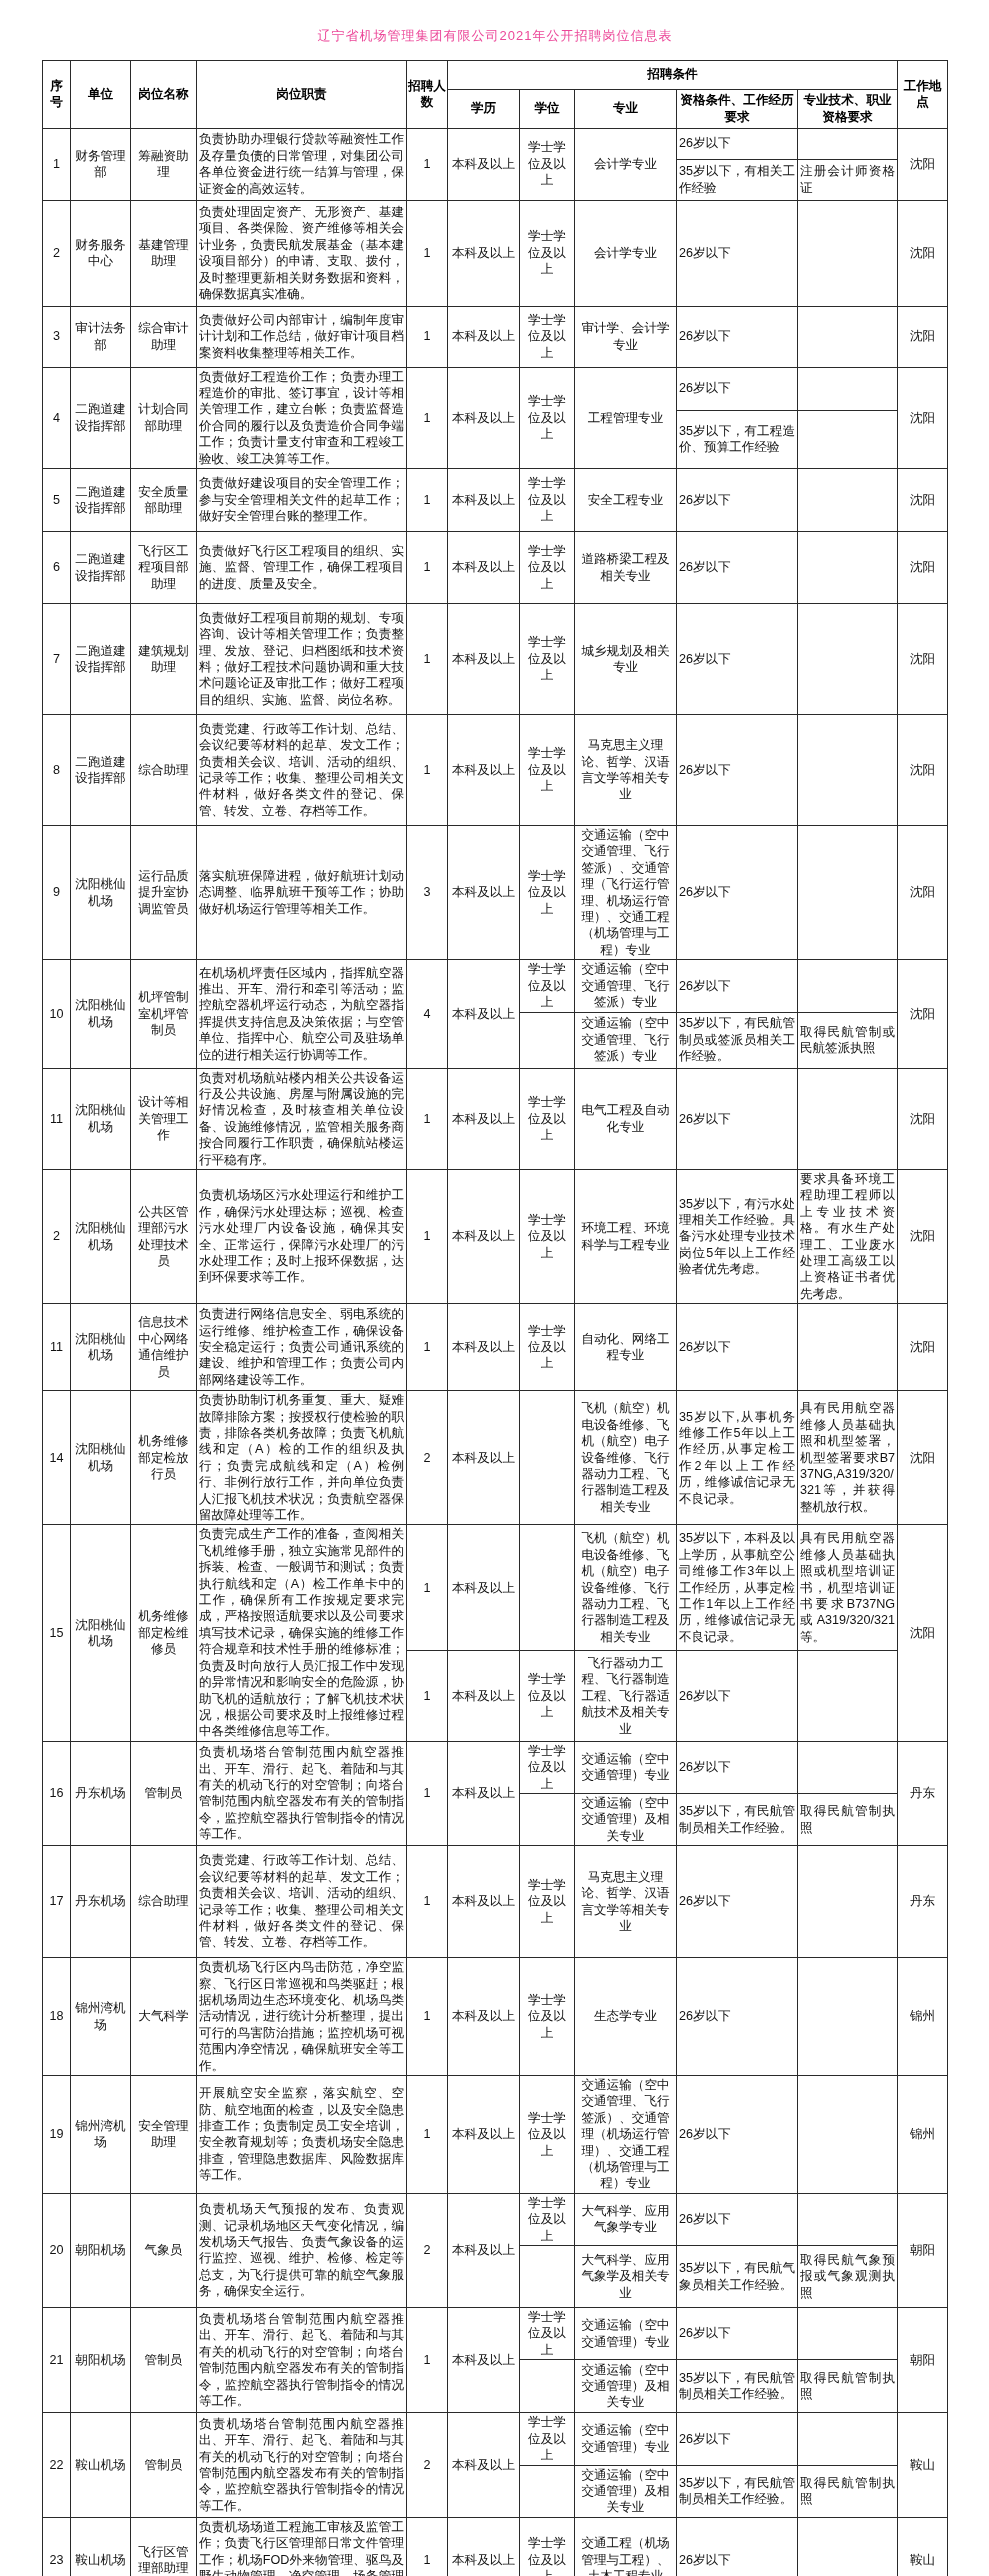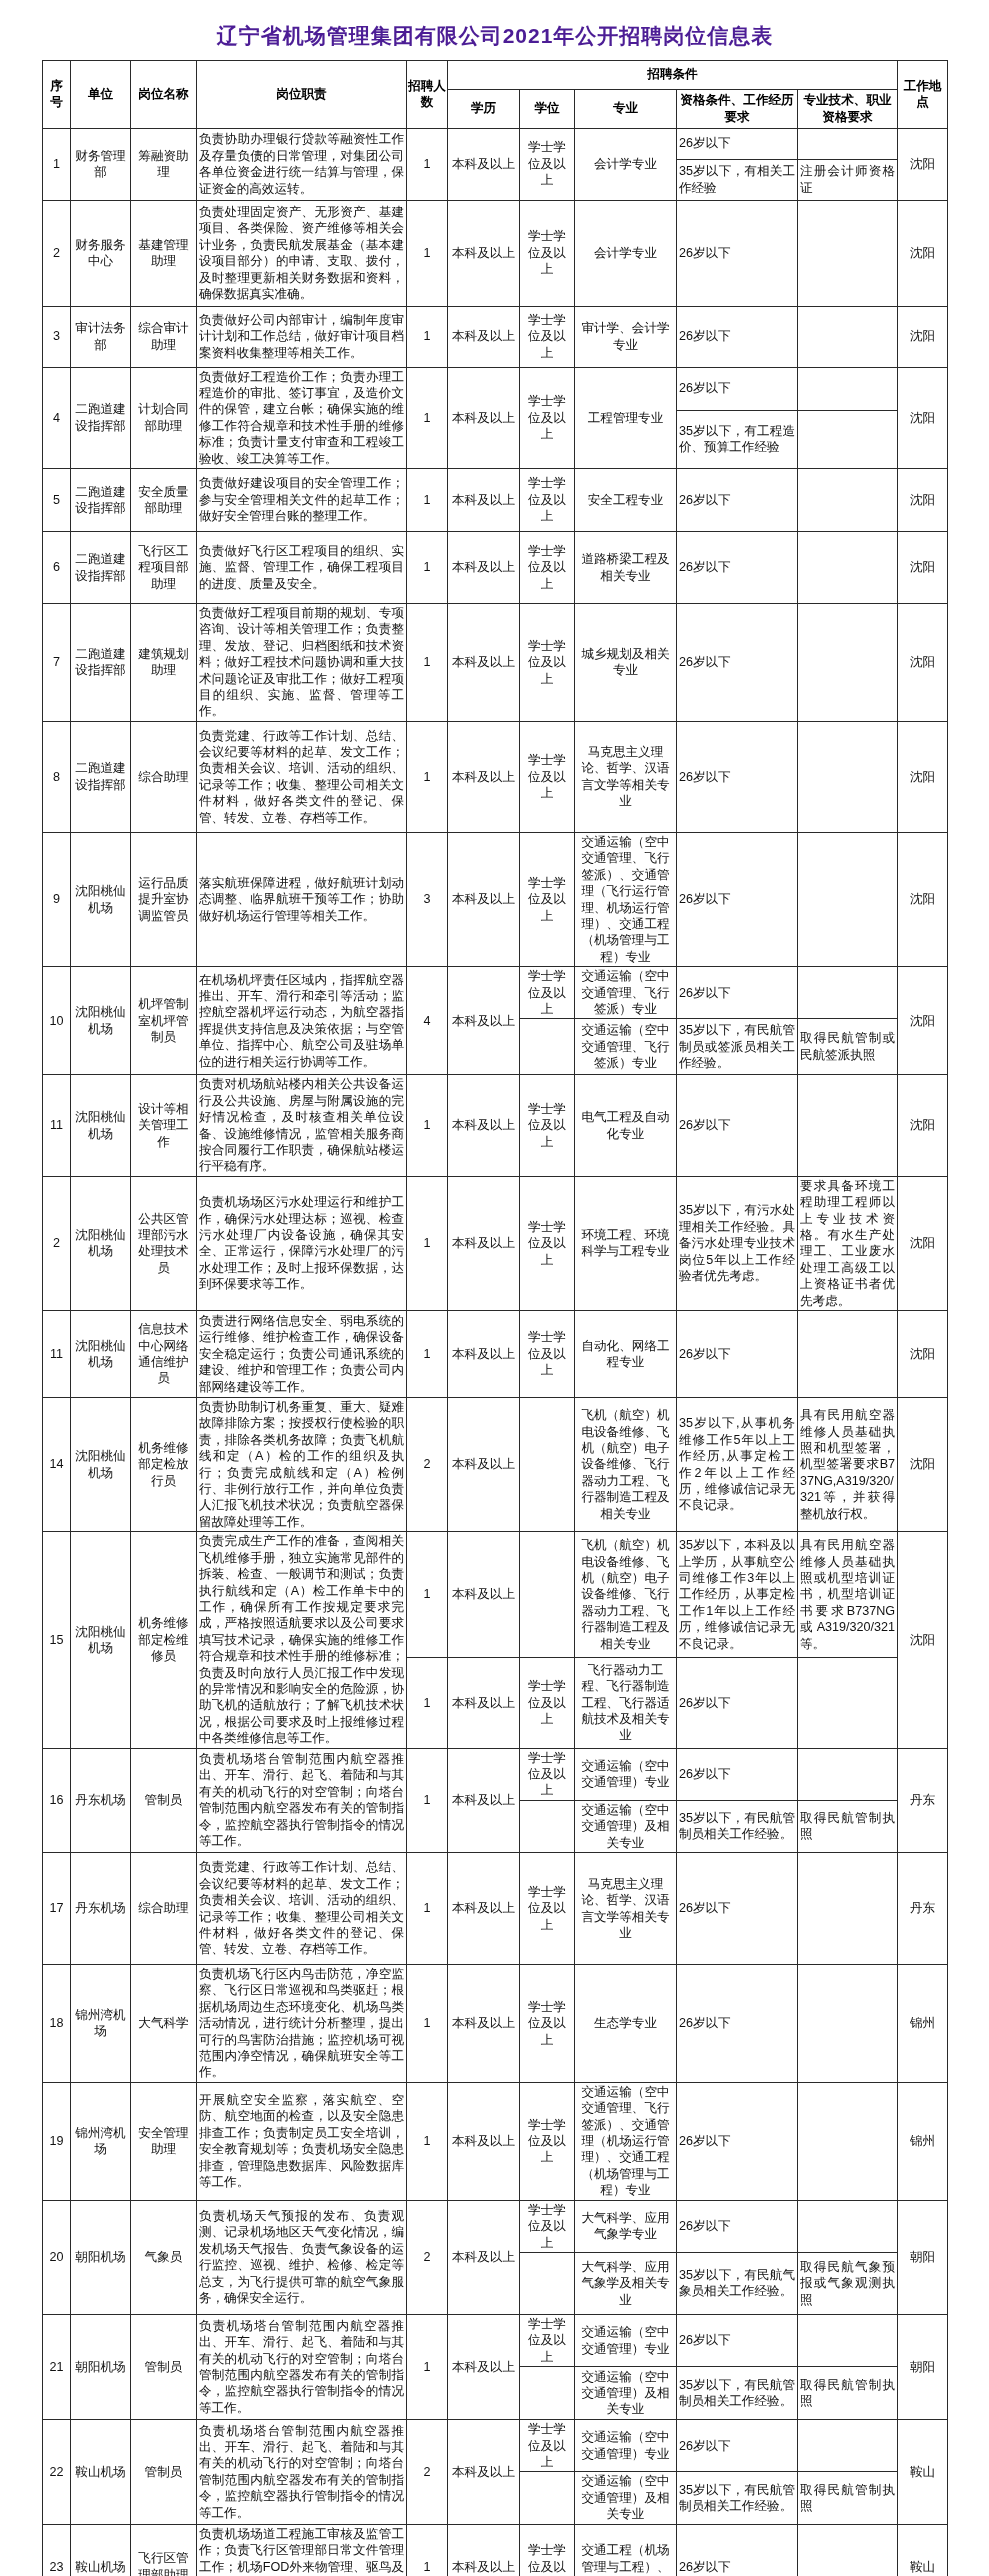--- a/index.html
+++ b/index.html
@@ -1,18 +1,18 @@
 <!DOCTYPE html>
 <html><head>
 <meta charset="utf-8">
 <style>
   html,body{margin:0;padding:0;background:#ffffff;}
   body{width:990px;font-family:"Liberation Sans",sans-serif;color:#111;}
   .page{width:990px;}
-  h1.doc-title{font-size:21px;line-height:25px;text-align:center;font-weight:bold;margin:0;padding:23px 0 11.6px 0;color:#4c1d95;letter-spacing:1px;}
+  h1.doc-title{font-size:13px;line-height:25px;text-align:center;font-weight:normal;margin:0;padding:23px 0 11.6px 0;color:#ec4899;letter-spacing:1px;}
   table.jobs{border-collapse:collapse;table-layout:fixed;width:904px;margin-left:42px;border:1.9px solid #000;border-bottom:2.9px solid #000;font-size:12.6px;line-height:16.4px;}
   table.jobs th,table.jobs td{border:1px solid #2a2a2a;vertical-align:middle;word-break:break-all;padding:1px 1.9px;background:#fff;}
   table.jobs th{font-weight:bold;text-align:center;padding:1px;color:#000;}
   table.jobs thead tr.sub-head th{font-weight:bold;}
   table.jobs tbody tr.group-start td{border-top:1.9px solid #000;}
   td.c{text-align:center;}
   td.l{text-align:justify;text-justify:inter-ideograph;}
   th.pad-loc{padding:1px 9.7px;}
   th.pad-count{padding:1px 5.8px;}
 </style>
@@ -95,21 +95,21 @@
           <td class="c">学士学位及以上</td>
           <td class="c">审计学、会计学专业</td>
           <td class="l">26岁以下</td>
           <td class="l"></td>
           <td class="c">沈阳</td>
         </tr>
         <tr class="group-start" style="height: 43px;">
           <td class="c" rowspan="2">4</td>
           <td class="c" rowspan="2">二跑道建设指挥部</td>
           <td class="c" rowspan="2">计划合同部助理</td>
-          <td class="l" rowspan="2">负责做好工程造价工作；负责办理工程造价的审批、签订事宜，及造价文件的保管，建立台帐；确保实施的维修工作符合规章和技术性手册的维修标准；负责计量支付审查和工程竣工验收、竣工决算等工作。</td>
+          <td class="l" rowspan="2">负责做好工程造价工作；负责办理工程造价的审批、签订事宜，设计等相关管理工作，建立台帐；负责监督造价合同的履行以及负责造价合同争端工作；负责计量支付审查和工程竣工验收、竣工决算等工作。</td>
           <td class="c" rowspan="2">1</td>
           <td class="c" rowspan="2">本科及以上</td>
           <td class="c" rowspan="2">学士学位及以上</td>
           <td class="c" rowspan="2">工程管理专业</td>
           <td class="l">26岁以下</td>
           <td class="l"></td>
           <td class="c" rowspan="2">沈阳</td>
         </tr>
         <tr style="height: 58px;">
           <td class="l">35岁以下，有工程造价、预算工作经验</td>
@@ -138,21 +138,21 @@
           <td class="c">学士学位及以上</td>
           <td class="c">道路桥梁工程及相关专业</td>
           <td class="l">26岁以下</td>
           <td class="l"></td>
           <td class="c">沈阳</td>
         </tr>
         <tr class="group-start" style="height: 111px;">
           <td class="c">7</td>
           <td class="c">二跑道建设指挥部</td>
           <td class="c">建筑规划助理</td>
-          <td class="l">负责做好工程项目前期的规划、专项咨询、设计等相关管理工作；负责整理、发放、登记、归档图纸和技术资料；做好工程技术问题协调和重大技术问题论证及审批工作；做好工程项目的组织、实施、监督、管理等工作。</td>
+          <td class="l">负责做好工程项目前期的规划、专项咨询、设计等相关管理工作；负责整理、发放、登记、归档图纸和技术资料；做好工程技术问题协调和重大技术问题论证及审批工作；做好工程项目的组织、实施、监督、岗位名称。</td>
           <td class="c">1</td>
           <td class="c">本科及以上</td>
           <td class="c">学士学位及以上</td>
           <td class="c">城乡规划及相关专业</td>
           <td class="l">26岁以下</td>
           <td class="l"></td>
           <td class="c">沈阳</td>
         </tr>
         <tr class="group-start" style="height: 111px;">
           <td class="c">8</td>

